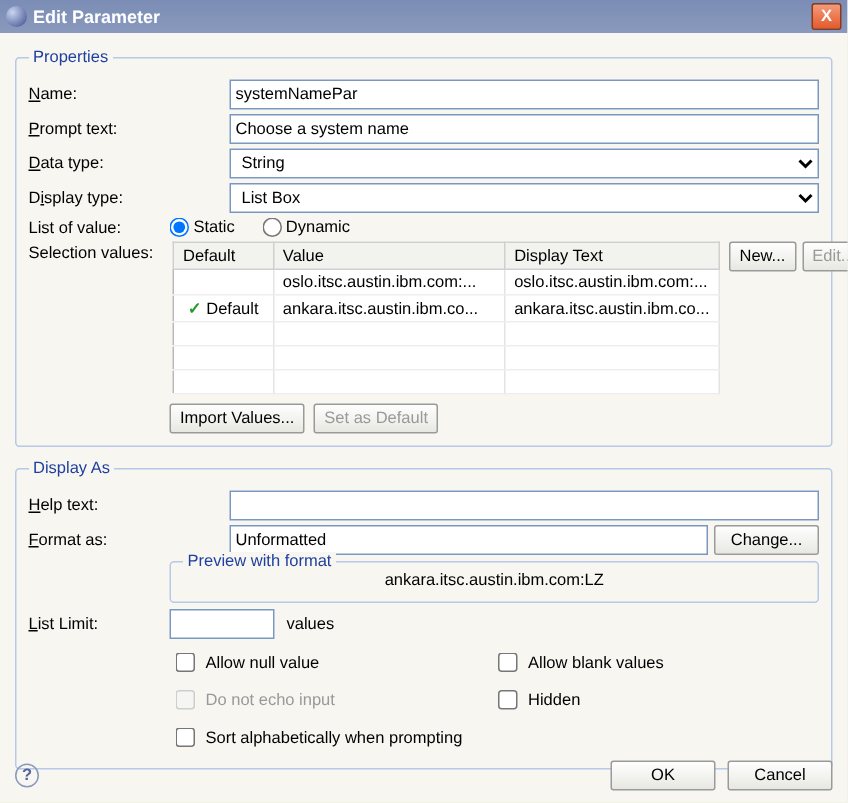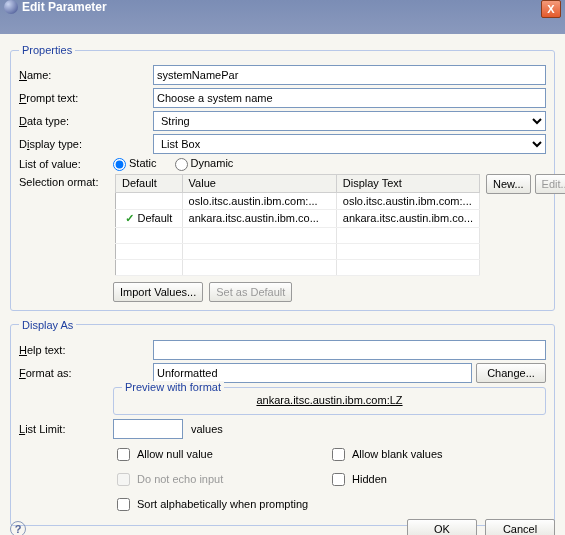--- a/index.html
+++ b/index.html
@@ -8,23 +8,23 @@
     padding: 0;
     font-family: Tahoma, Arial, sans-serif;
     font-size: 11px;
     background: #ece9d8;
     width: 565px;
     height: 535px;
     overflow: hidden;
   }
   .titlebar {
     background: linear-gradient(to bottom, #7b8db5, #8a99bd);
-    height: 34px;
+    height: 22px;
     display: flex;
-    align-items: flex-start;
+    align-items: center;
     padding: 0 4px;
     color: white;
     font-weight: bold;
     font-size: 12px;
   }
   .titlebar-icon {
     width: 14px; height: 14px; margin-right: 4px;
     background: radial-gradient(circle at 30% 30%, #c8d4f0, #3b4a8a);
     border-radius: 50%;
   }
@@ -118,21 +118,20 @@
     min-height: 20px;
   }
   button.std:disabled { color: #999; }
   .tablebtns { margin-top: 6px; margin-left: 94px; display: flex; gap: 6px; align-items: flex-end; }
   .preview {
     border: 1px solid #b8c8e8;
     border-radius: 3px;
     margin: 4px 0 4px 94px;
     padding: 4px 6px 6px 6px;
     position: relative;
-    text-decoration: underline;
   }
   .preview .plegend {
     position: absolute; top: -7px; left: 8px;
     background: #f7f6f1;
     color: #2040a0;
     font-size: 11px;
     padding: 0 3px;
   }
   .preview-text { text-align: center; padding: 2px 0; }
   .chkpair { display: flex; gap: 35px; }
@@ -197,21 +196,21 @@
 
     <div class="row">
       <label class="lbl">List of value:</label>
       <div class="radios">
         <label><input type="radio" name="lov" checked="" style=""><span class="u">S</span>tatic</label>
         <label><input type="radio" name="lov" style="">D<span class="u">y</span>namic</label>
       </div>
     </div>
 
     <div class="selvals">
-      <div class="selvals-label">Selection ormat:</div>
+      <div class="selvals-label">Selection values:</div>
       <div class="tablewrap">
         <table class="selgrid">
           <thead>
             <tr>
               <th class="col-def">Default</th>
               <th class="col-val">Value</th>
               <th>Display Text</th>
             </tr>
           </thead>
           <tbody>

